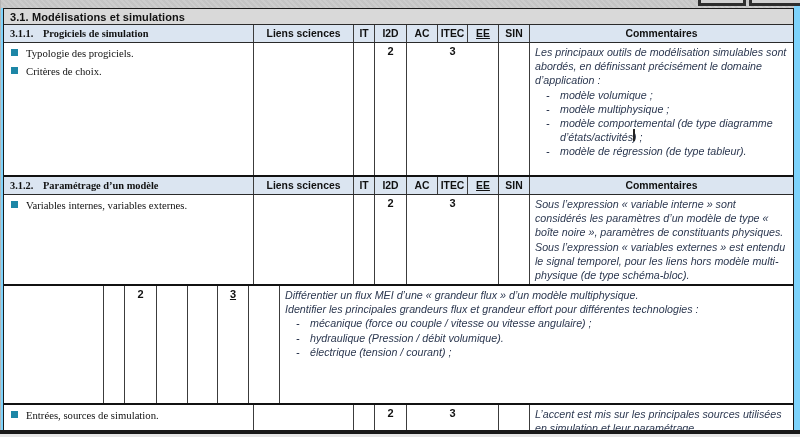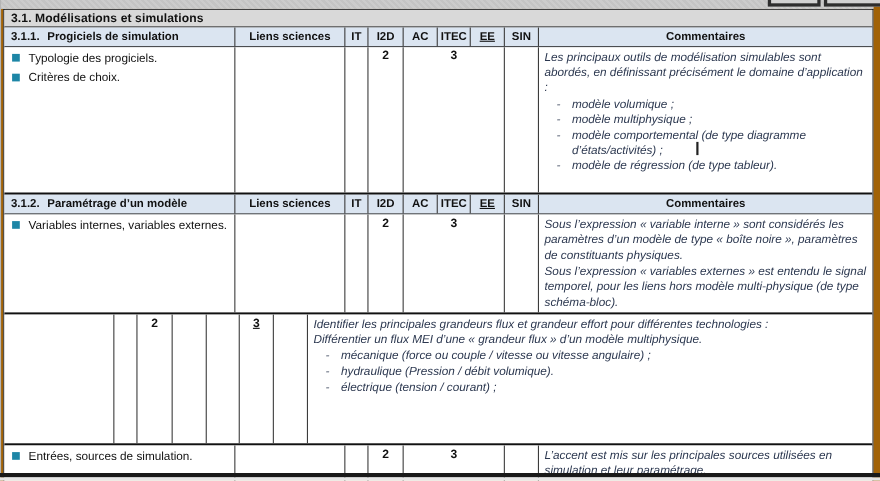--- a/index.html
+++ b/index.html
@@ -1,18 +1,18 @@
 <!DOCTYPE html>
 <html><head>
 <meta charset="utf-8">
 <style>
   html,body{margin:0;padding:0;background:#ffffff;}
   .screen{
     position:relative;width:800px;height:437px;overflow:hidden;
-    background:#a16207;font-family:"Liberation Sans",sans-serif;color:#111;
+    background:#7dd3fc;font-family:"Liberation Sans",sans-serif;color:#111;
   }
   .left-window-edge{position:absolute;left:0;top:0;width:1px;height:437px;background:#b5b5b5;z-index:7;}
   
   .top-strip{position:absolute;left:0;top:0;width:794px;height:8px;background:#c8c8c8;
     background-image:repeating-linear-gradient(45deg,#c4c4c4 0 2px,#cccccc 2px 4px);z-index:3;}
   .mini-btn{position:absolute;top:-11px;height:17px;background:#d2d2d2;border:3px solid #2e2e2e;box-sizing:border-box;z-index:8;}
   .mini-btn.b1{left:698px;width:48px;}
   .mini-btn.b2{left:749px;width:56px;}
 
   
@@ -24,21 +24,21 @@
 
   .title-row{height:16px;background:#d9d9d9;align-items:center;}
   .title-row .t{font-weight:bold;font-size:11px;padding-left:6px;letter-spacing:0.1px;}
 
   .head-row{height:18px;background:#dbe5f1;}
   .head-row .cell{display:flex;align-items:center;justify-content:center;font-weight:bold;font-size:10.4px;}
   .head-row .c-content{justify-content:flex-start;padding-left:6px;}
   .head-row .sec-num{display:inline-block;min-width:33px;}
 
   
-  .c-content{width:210px;}
+  .c-content{width:250px;font-family:Liberation Serif, serif;}
   .c-liens{width:100px;}
   .c-it{width:21px;}
   .c-i2d{width:32px;}
   .c-ac{width:31px;}
   .c-itec{width:30px;}
   .c-ee{width:31px;text-decoration:underline;}
   .c-sin{width:31px;}
   .c-merge{width:92px;}
   .c-comm{flex:1;}
 
@@ -172,22 +172,22 @@
 
     <div class="trow data-row h-d3 thick">
       <div class="cell c-liens"></div>
       <div class="cell c-it"></div>
       <div class="cell c-i2d mark">2</div>
       <div class="cell c-ac"></div>
       <div class="cell c-itec"></div>
       <div class="cell c-ee mark">3</div>
       <div class="cell c-sin"></div>
       <div class="cell c-comm last comm">
+        <p>Différentier un flux MEI d’une « grandeur flux » d’un modèle multiphysique.</p>
         <p>Identifier les principales grandeurs flux et grandeur effort pour différentes technologies :</p>
-        <p>Différentier un flux MEI d’une « grandeur flux » d’un modèle multiphysique.</p>
         <div class="li">
             <span class="dash"></span>
             <span class="txt">mécanique (force ou couple / vitesse ou vitesse angulaire) ;</span>
           </div>
         <div class="li">
             <span class="dash"></span>
             <span class="txt">hydraulique (Pression / débit volumique).</span>
           </div>
         <div class="li">
             <span class="dash"></span>

